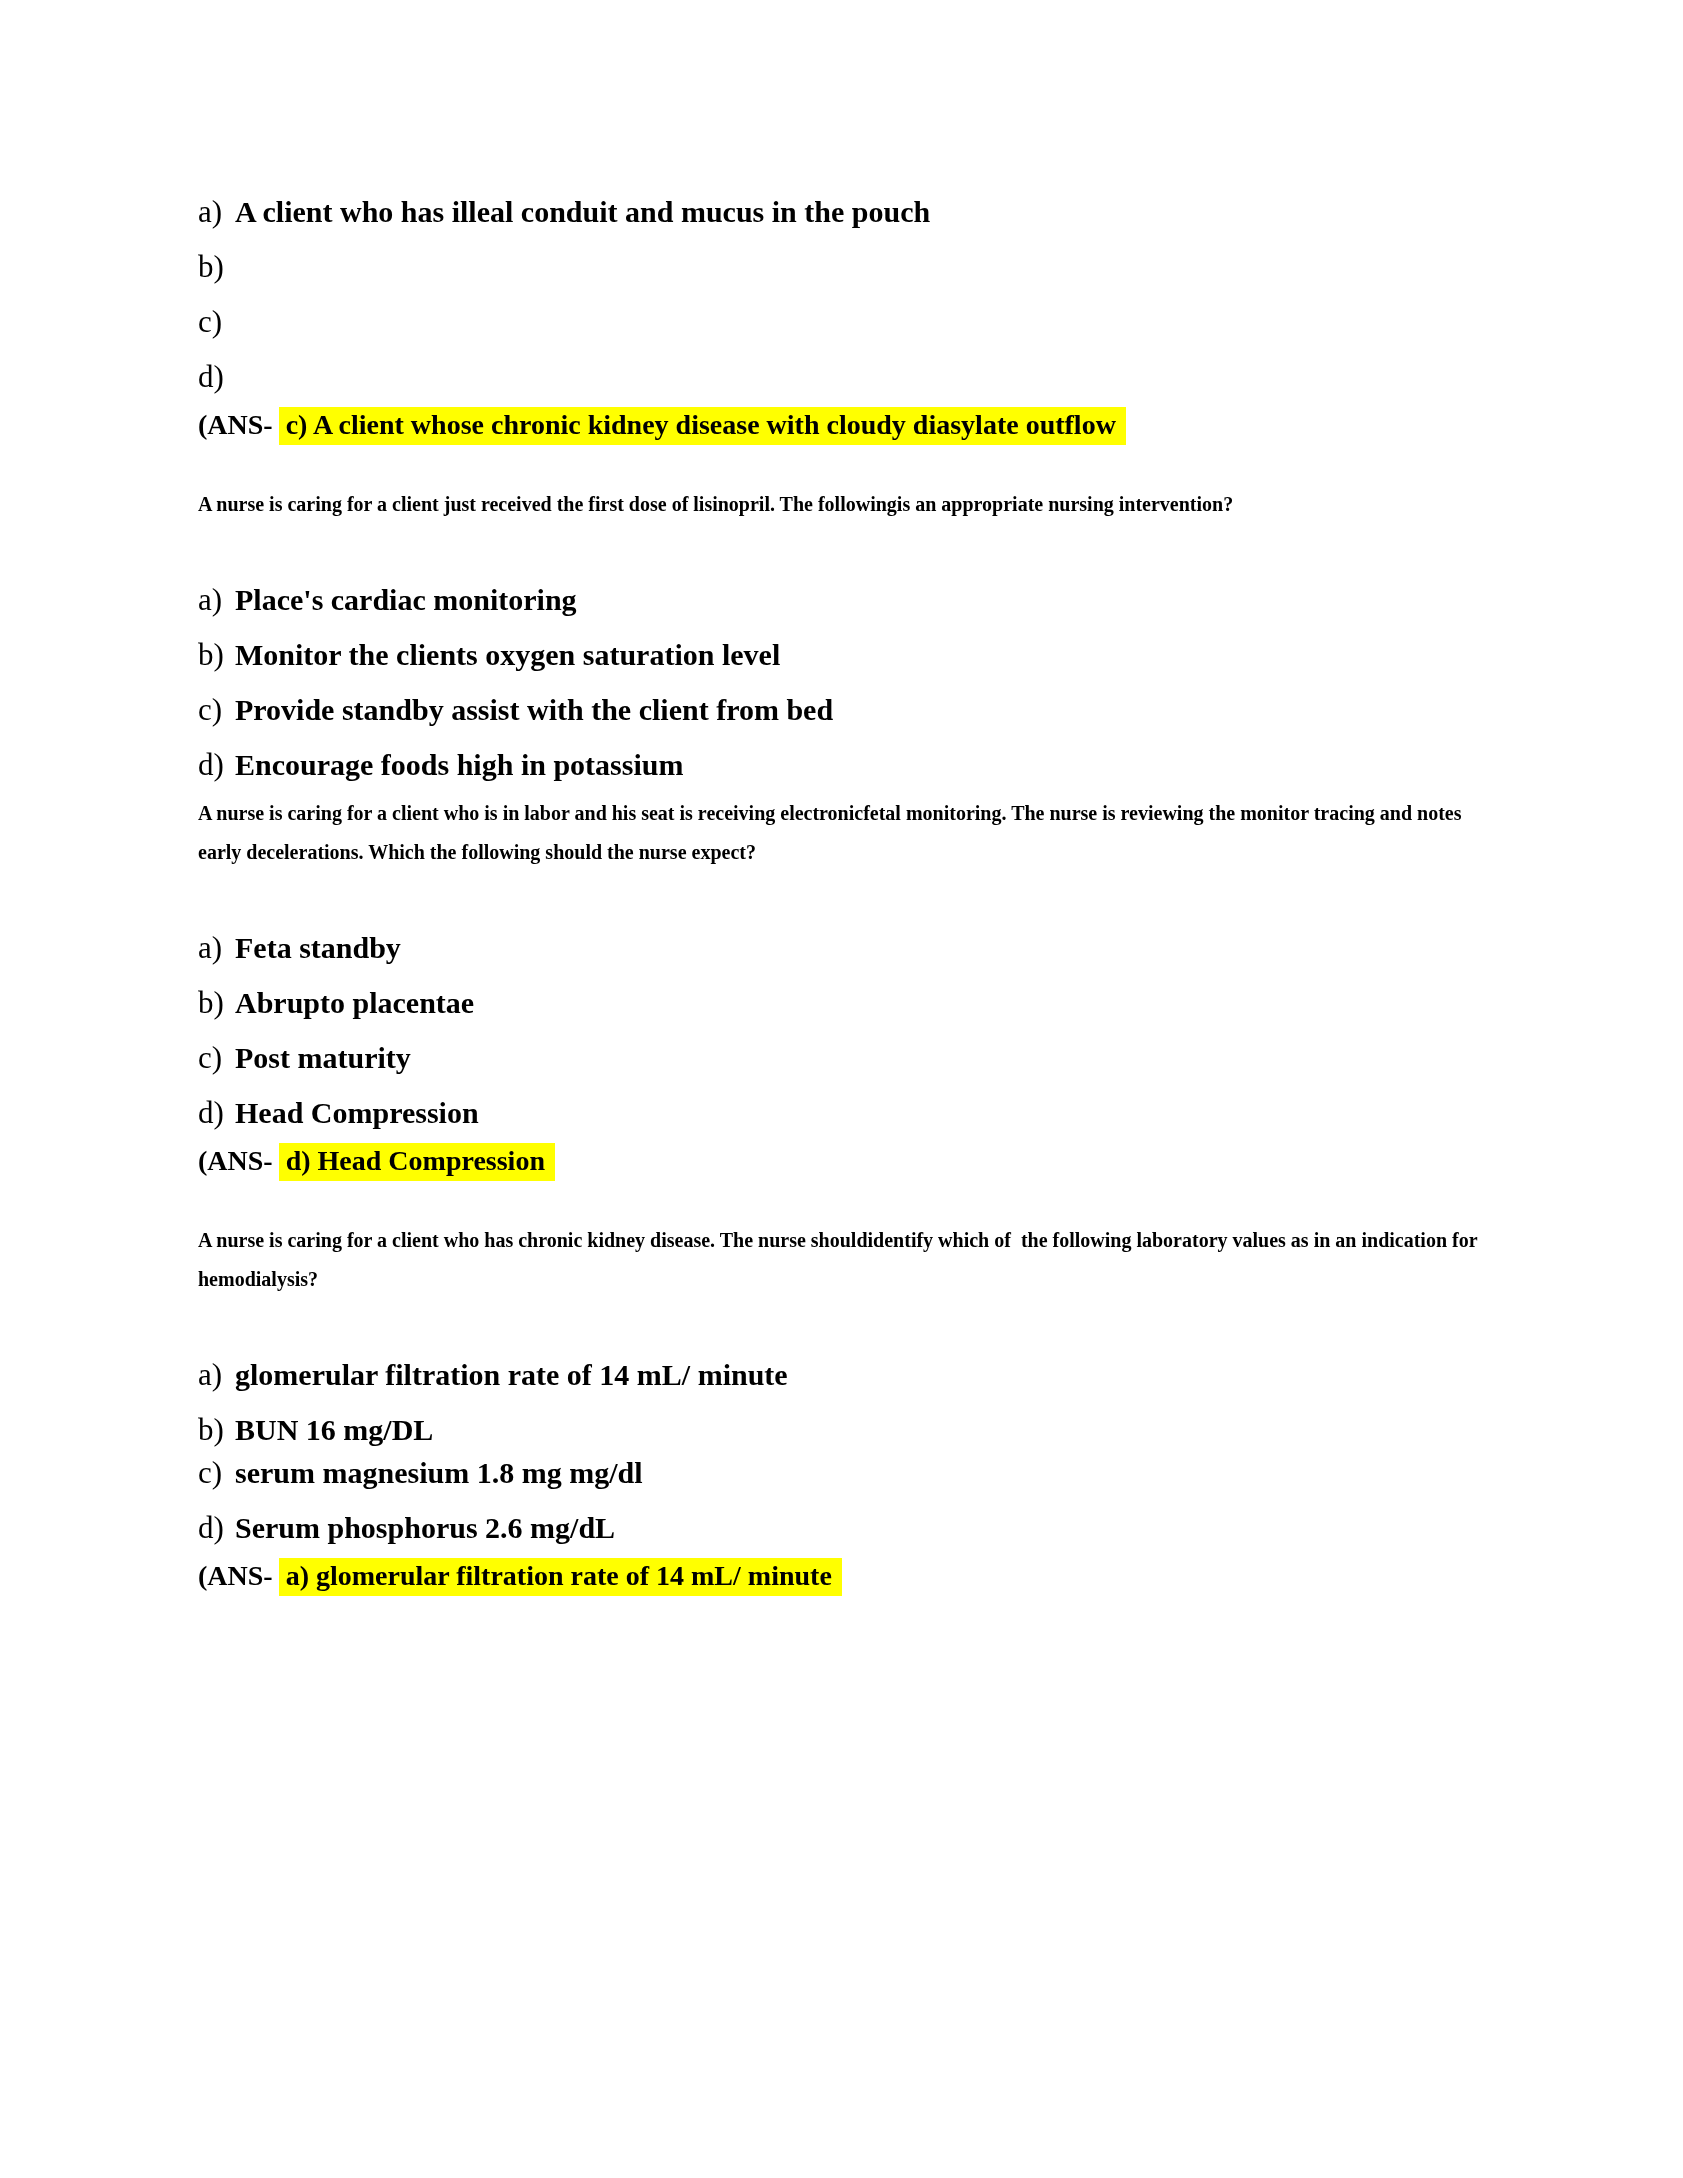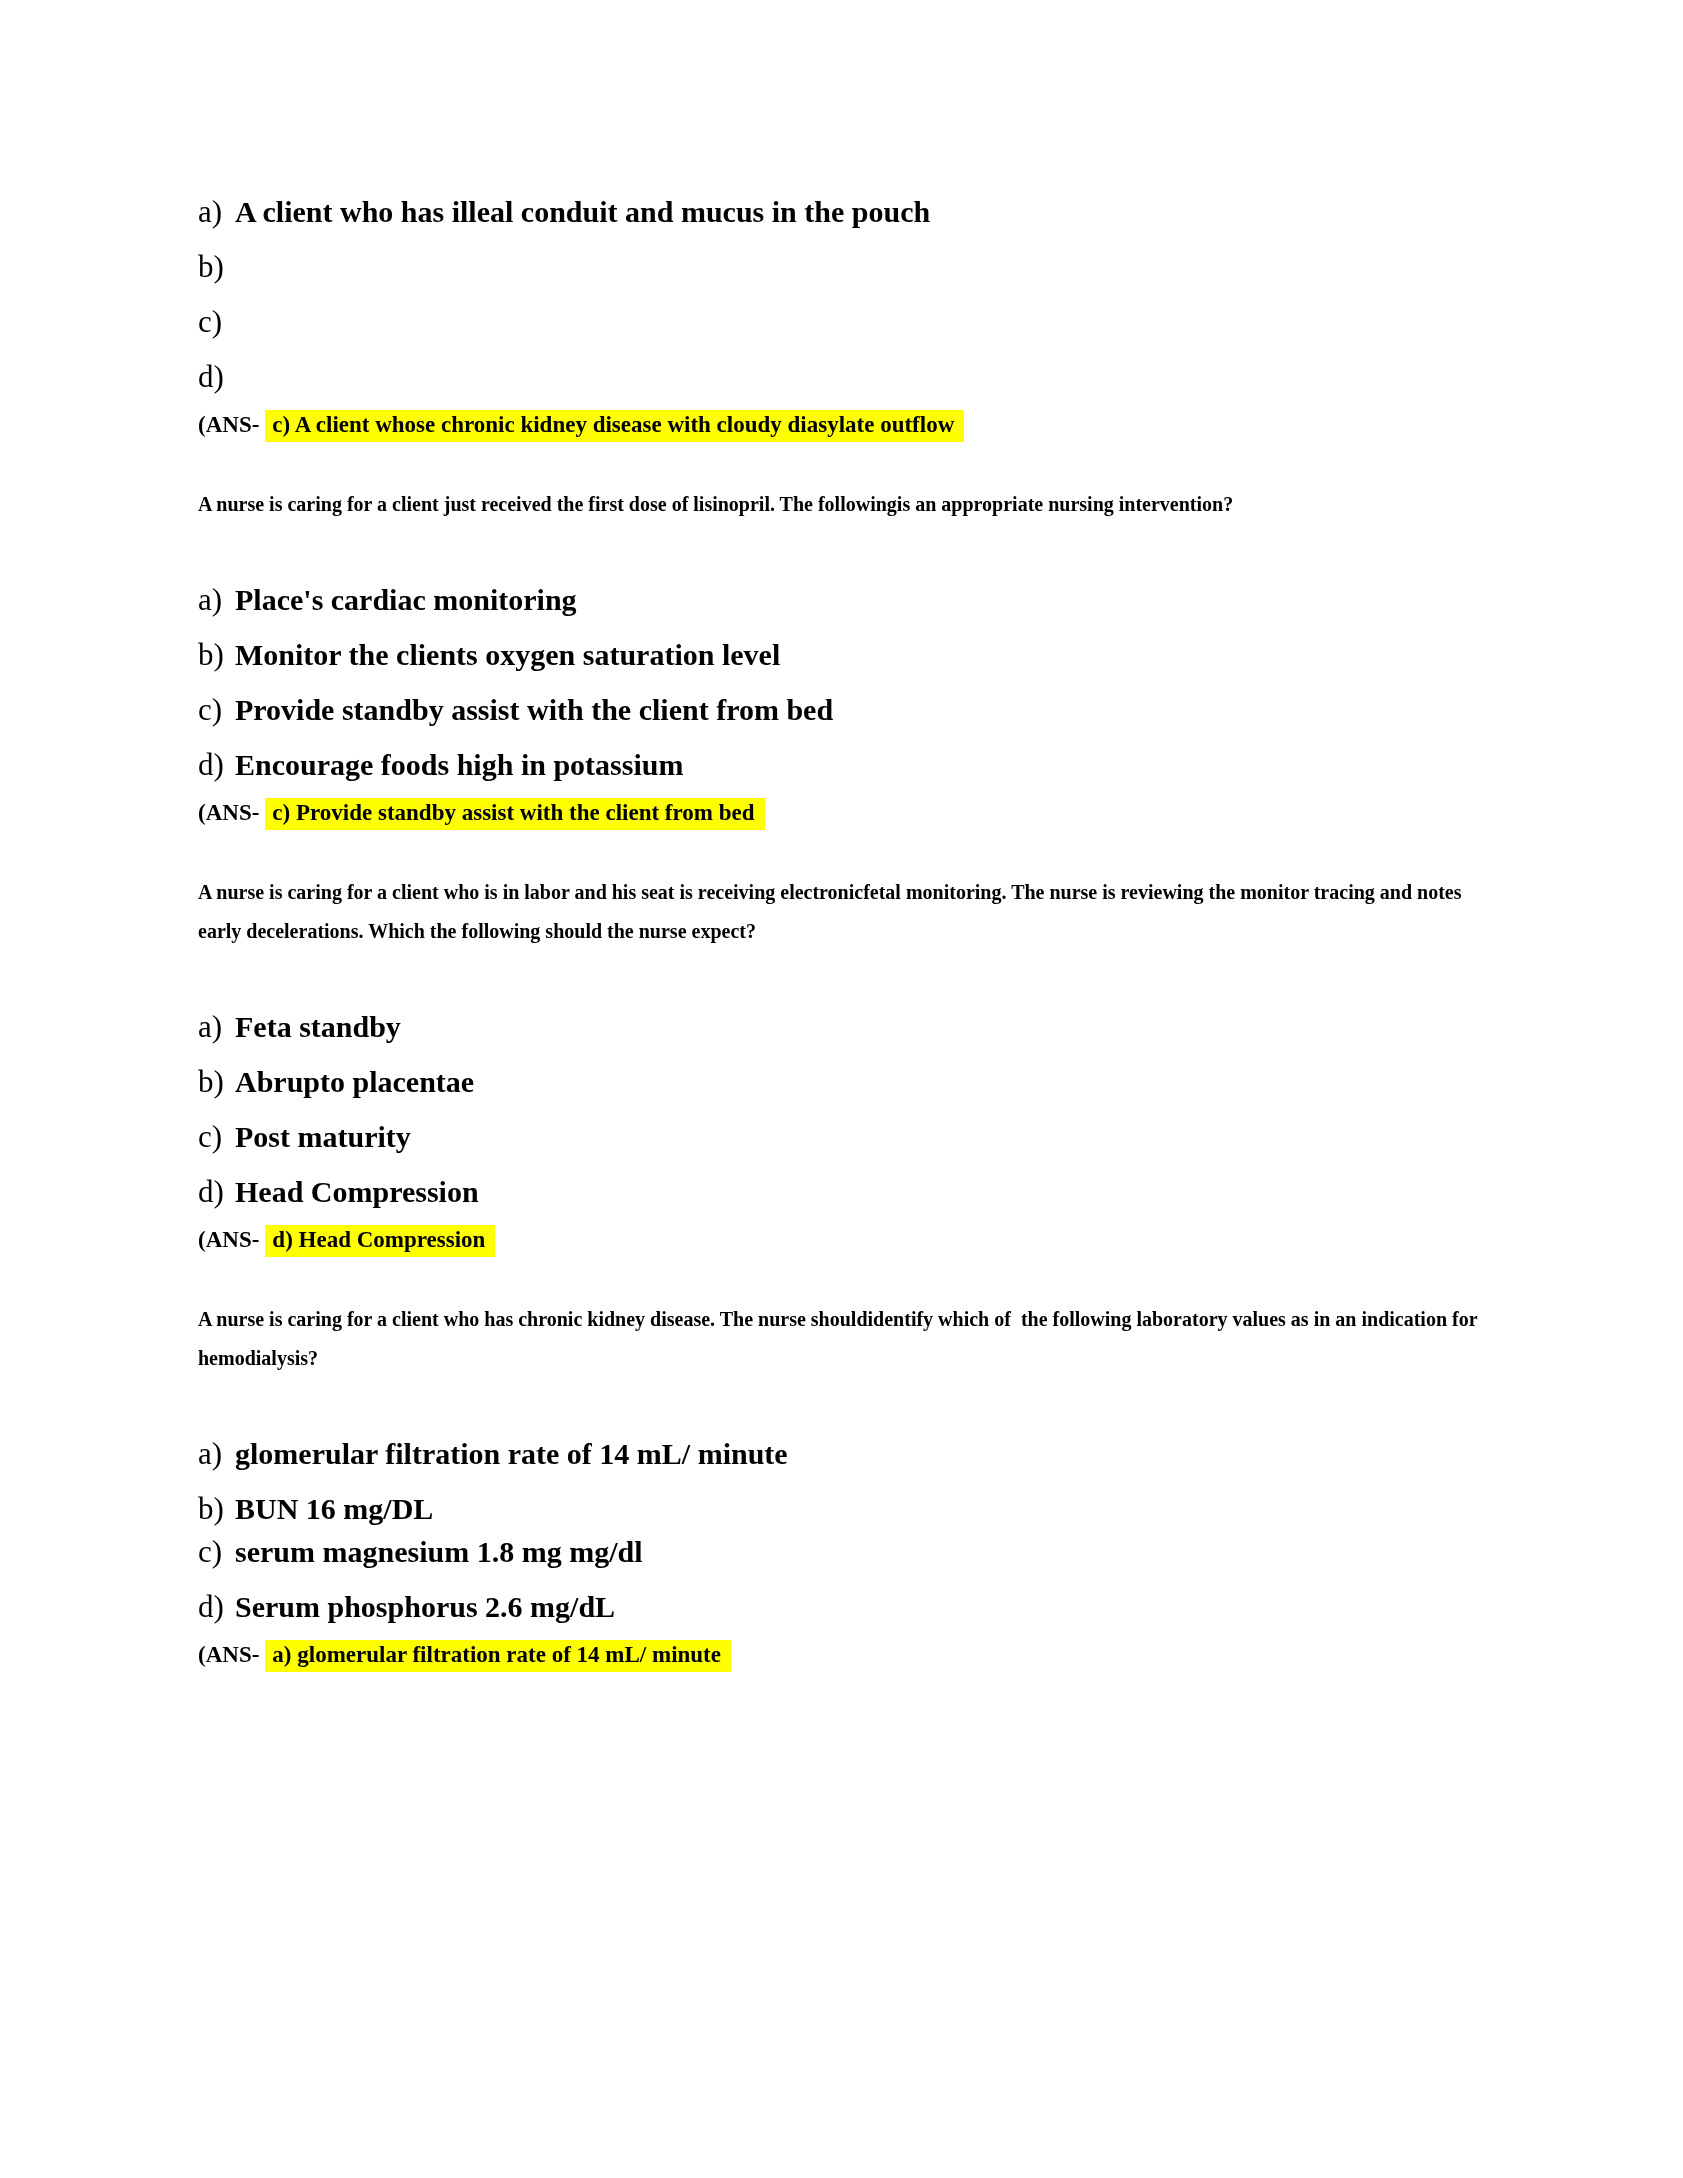--- a/index.html
+++ b/index.html
@@ -48,21 +48,21 @@
     flex: none;
     width: 37px;
     font-weight: normal;
     font-size: 31px;
   }
   .option-text {
     font-weight: bold;
     white-space: nowrap;
   }
   .ans-line {
-    font-size: 23px;
+    font-size: 28px;
     line-height: 37px;
     font-weight: bold;
     margin: 0 0 42px 0;
     white-space: nowrap;
   }
   .ans-prefix {
     font-weight: bold;
   }
   .ans-highlight {
     background: var(--highlight, #ffff00);
@@ -110,23 +110,20 @@
       </div>
       <div class="option">
         <span class="option-marker">c)</span>
         <span class="option-text">Provide standby assist with the client from bed</span>
       </div>
       <div class="option">
         <span class="option-marker">d)</span>
         <span class="option-text">Encourage foods high in potassium</span>
       </div>
     </div>
-    <div class="ans-line">
-      <span class="ans-prefix">(ANS-</span><span class="ans-highlight">c) Provide standby assist with the client from bed</span>
-    </div>
   </div>
 
   <div class="question-block">
     <div class="q-text">A nurse is caring for a client who is in labor and his seat is receiving electronicfetal monitoring. The nurse is reviewing the monitor tracing and notes early decelerations. Which the following should the nurse expect?</div>
     <div class="options">
       <div class="option">
         <span class="option-marker">a)</span>
         <span class="option-text">Feta standby</span>
       </div>
       <div class="option">

